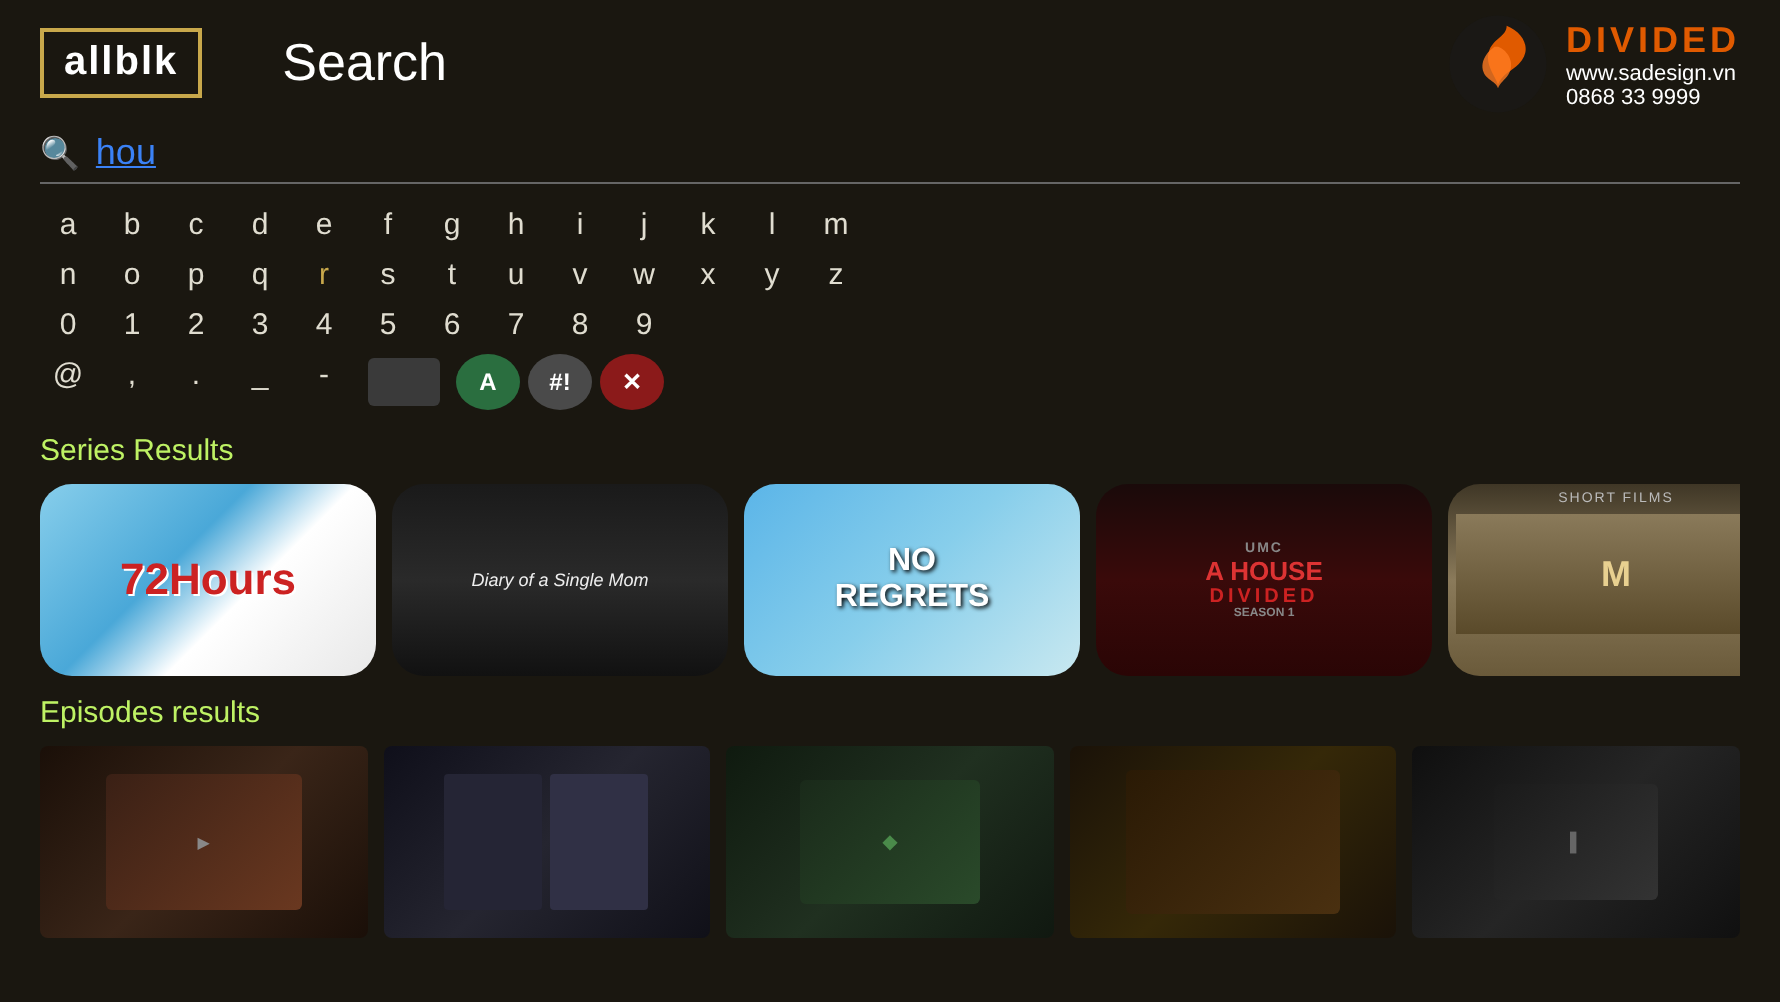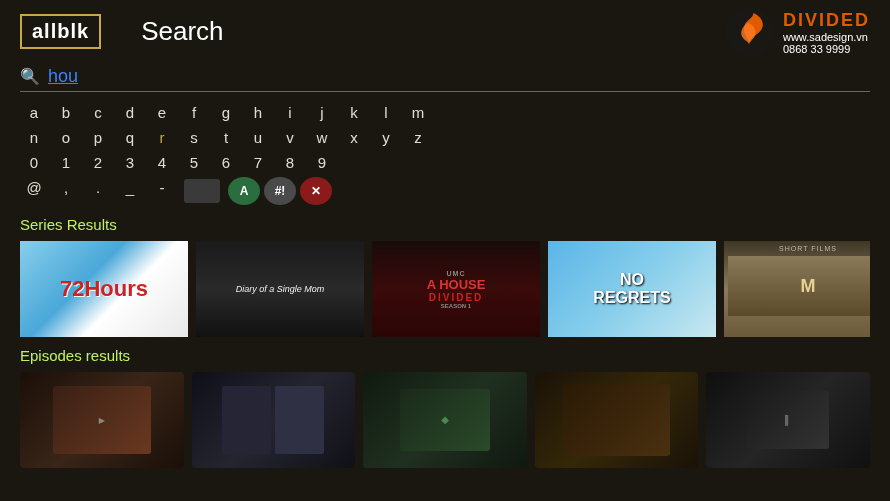--- a/index.html
+++ b/index.html
@@ -172,21 +172,21 @@
       display: flex;
       gap: 8px;
       margin: 0 20px;
       overflow: hidden;
     }
 
     .result-card {
       flex-shrink: 0;
       width: 168px;
       height: 96px;
-      border-radius: 0;
+      border-radius: 16px;
       overflow: hidden;
       background-color: #2a2520;
     }
 
     
     .thumb-72hours {
       background: linear-gradient(135deg, #87CEEB 0%, #4aa8d8 40%, #fff 60%, #e8e8e8 100%);
       width: 100%;
       height: 100%;
       display: flex;
@@ -363,30 +363,30 @@
     <div class="thumb-72hours">
       72Hours
     </div>
   </div>
   <div class="result-card">
     <div class="thumb-diary">
       <span style="font-size:9px; font-style:italic; color:#eee; text-align:right;">Diary of a Single Mom</span>
     </div>
   </div>
   <div class="result-card">
+    <div class="thumb-noregrets">
+      <span style="text-align:center; font-size:16px; font-weight:bold;">NO<br>REGRETS</span>
+    </div>
+  </div>
+  <div class="result-card">
     <div class="thumb-house">
       <span style="font-size:7px; color:#888; letter-spacing:1px;">UMC</span>
       <span style="font-size:13px; font-weight:bold; color:#dd3333;">A HOUSE</span>
       <span style="font-size:10px; color:#cc2222; letter-spacing:2px;">DIVIDED</span>
       <span style="font-size:6px; color:#888;">SEASON 1</span>
-    </div>
-  </div>
-  <div class="result-card">
-    <div class="thumb-noregrets">
-      <span style="text-align:center; font-size:16px; font-weight:bold;">NO<br>REGRETS</span>
     </div>
   </div>
   <div class="result-card">
     <div class="thumb-short">
       <span style="font-size:7px; color:#bbb; letter-spacing:1px; margin-bottom: 4px;">SHORT FILMS</span>
       <div style="width:100%; height:60px; background: linear-gradient(to bottom, #8a7a5a, #5a4a2a); display:flex; align-items:center; justify-content:center;">
         <span style="color:#e8d090; font-size:18px; font-weight:bold;">M</span>
       </div>
     </div>
   </div>

